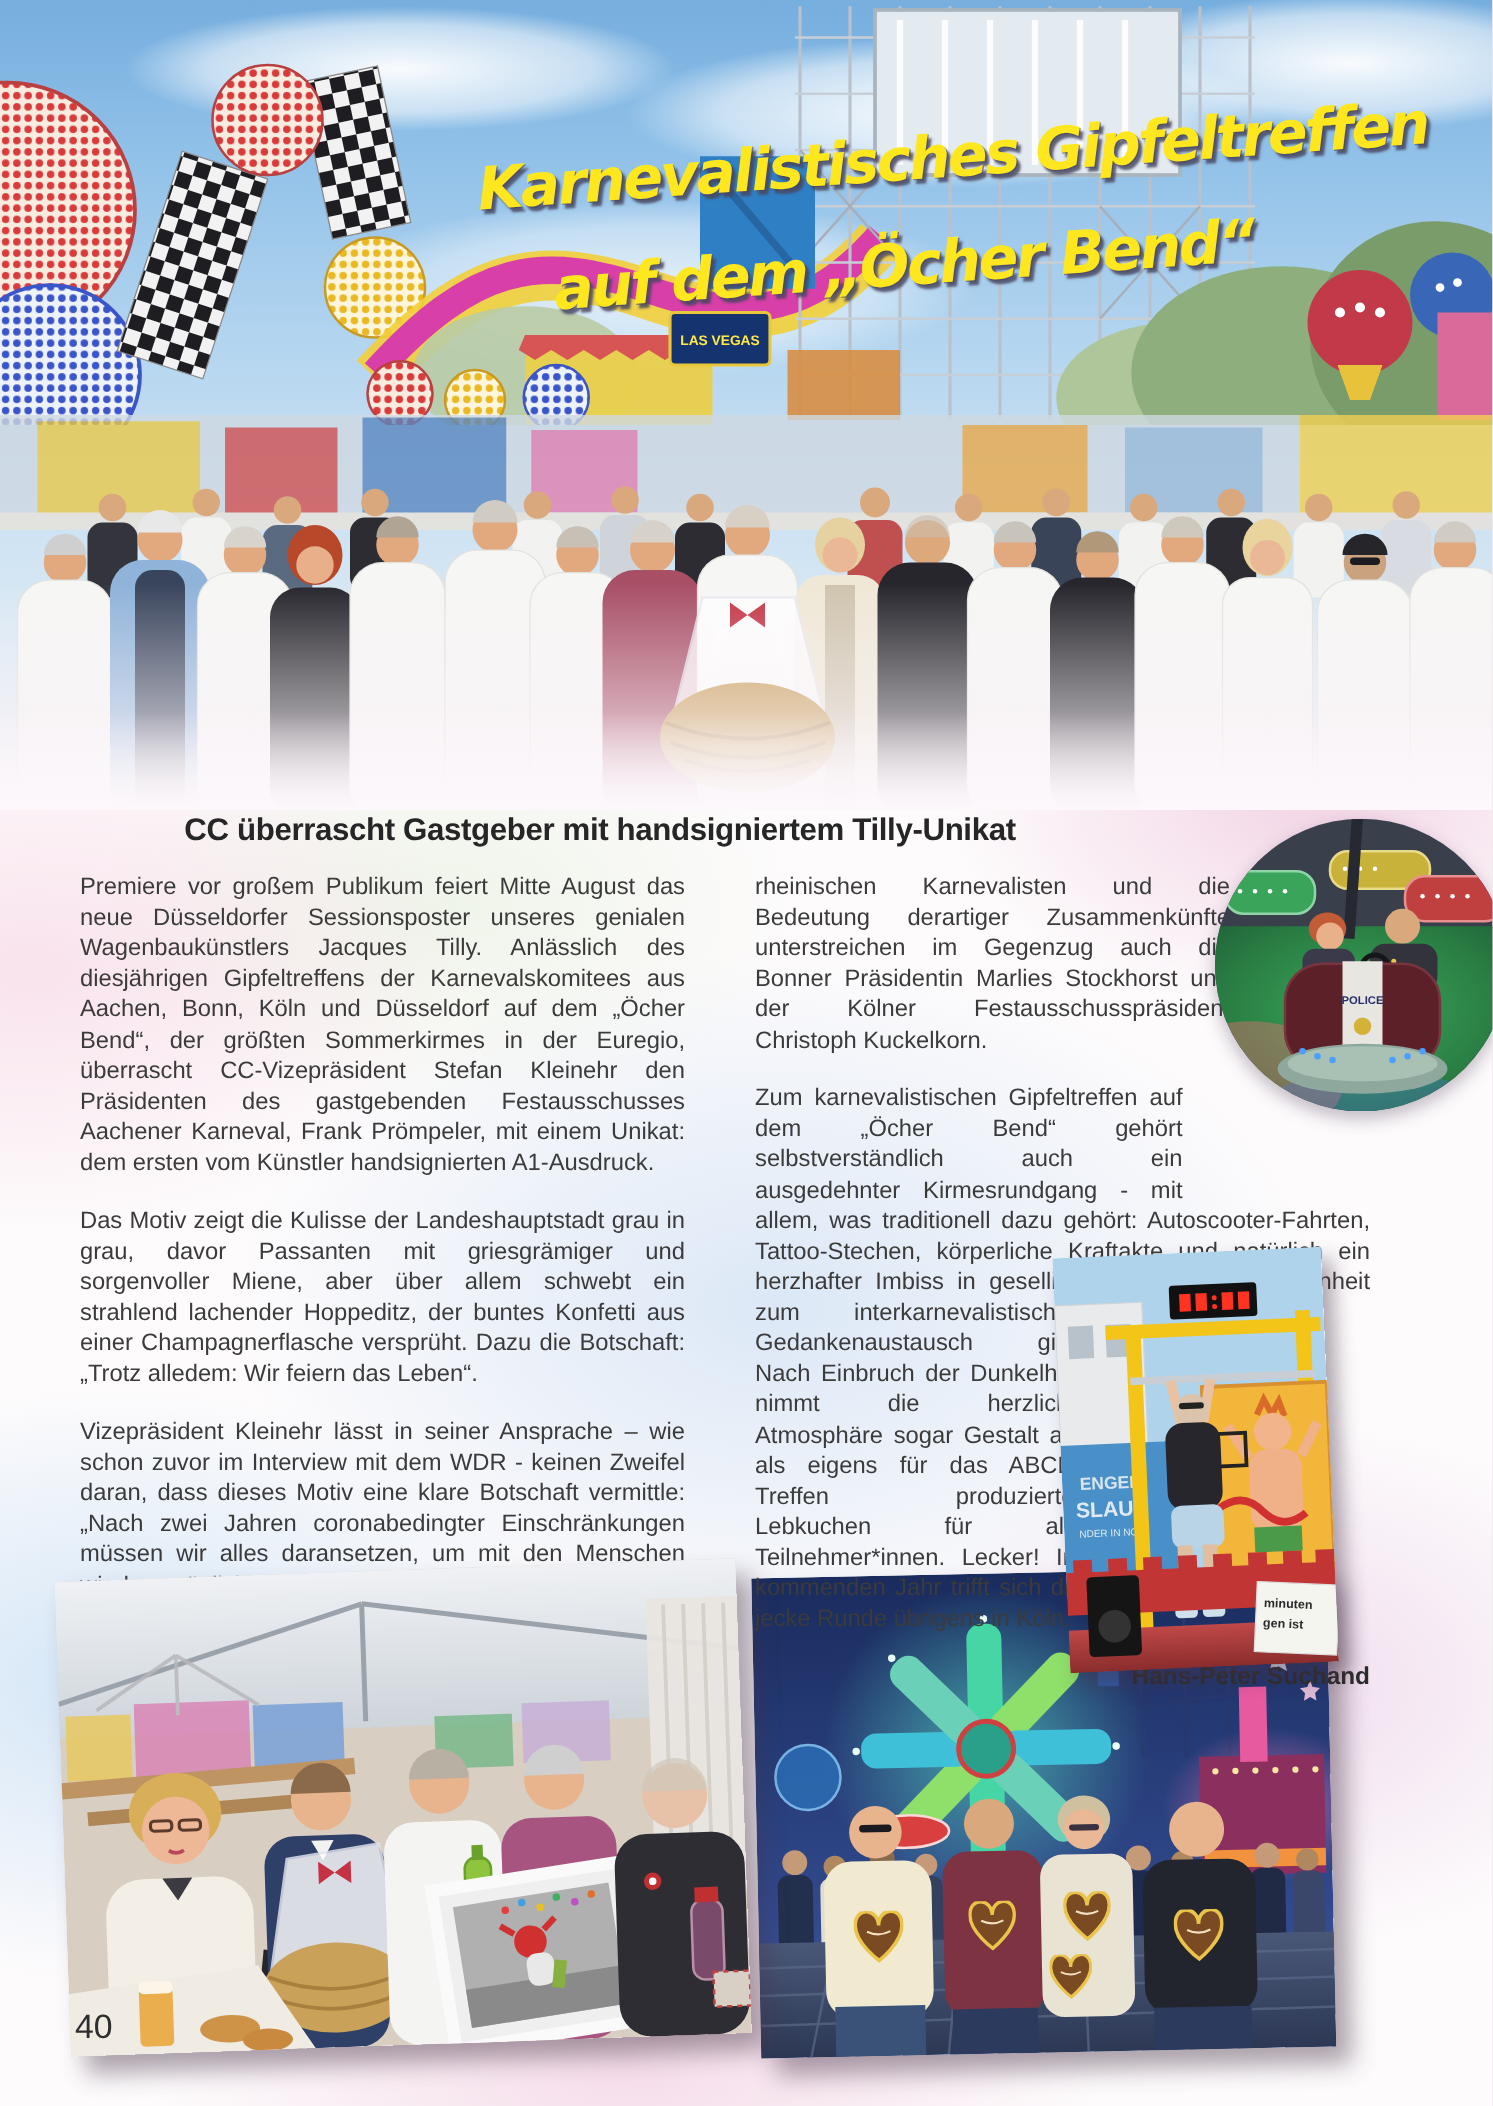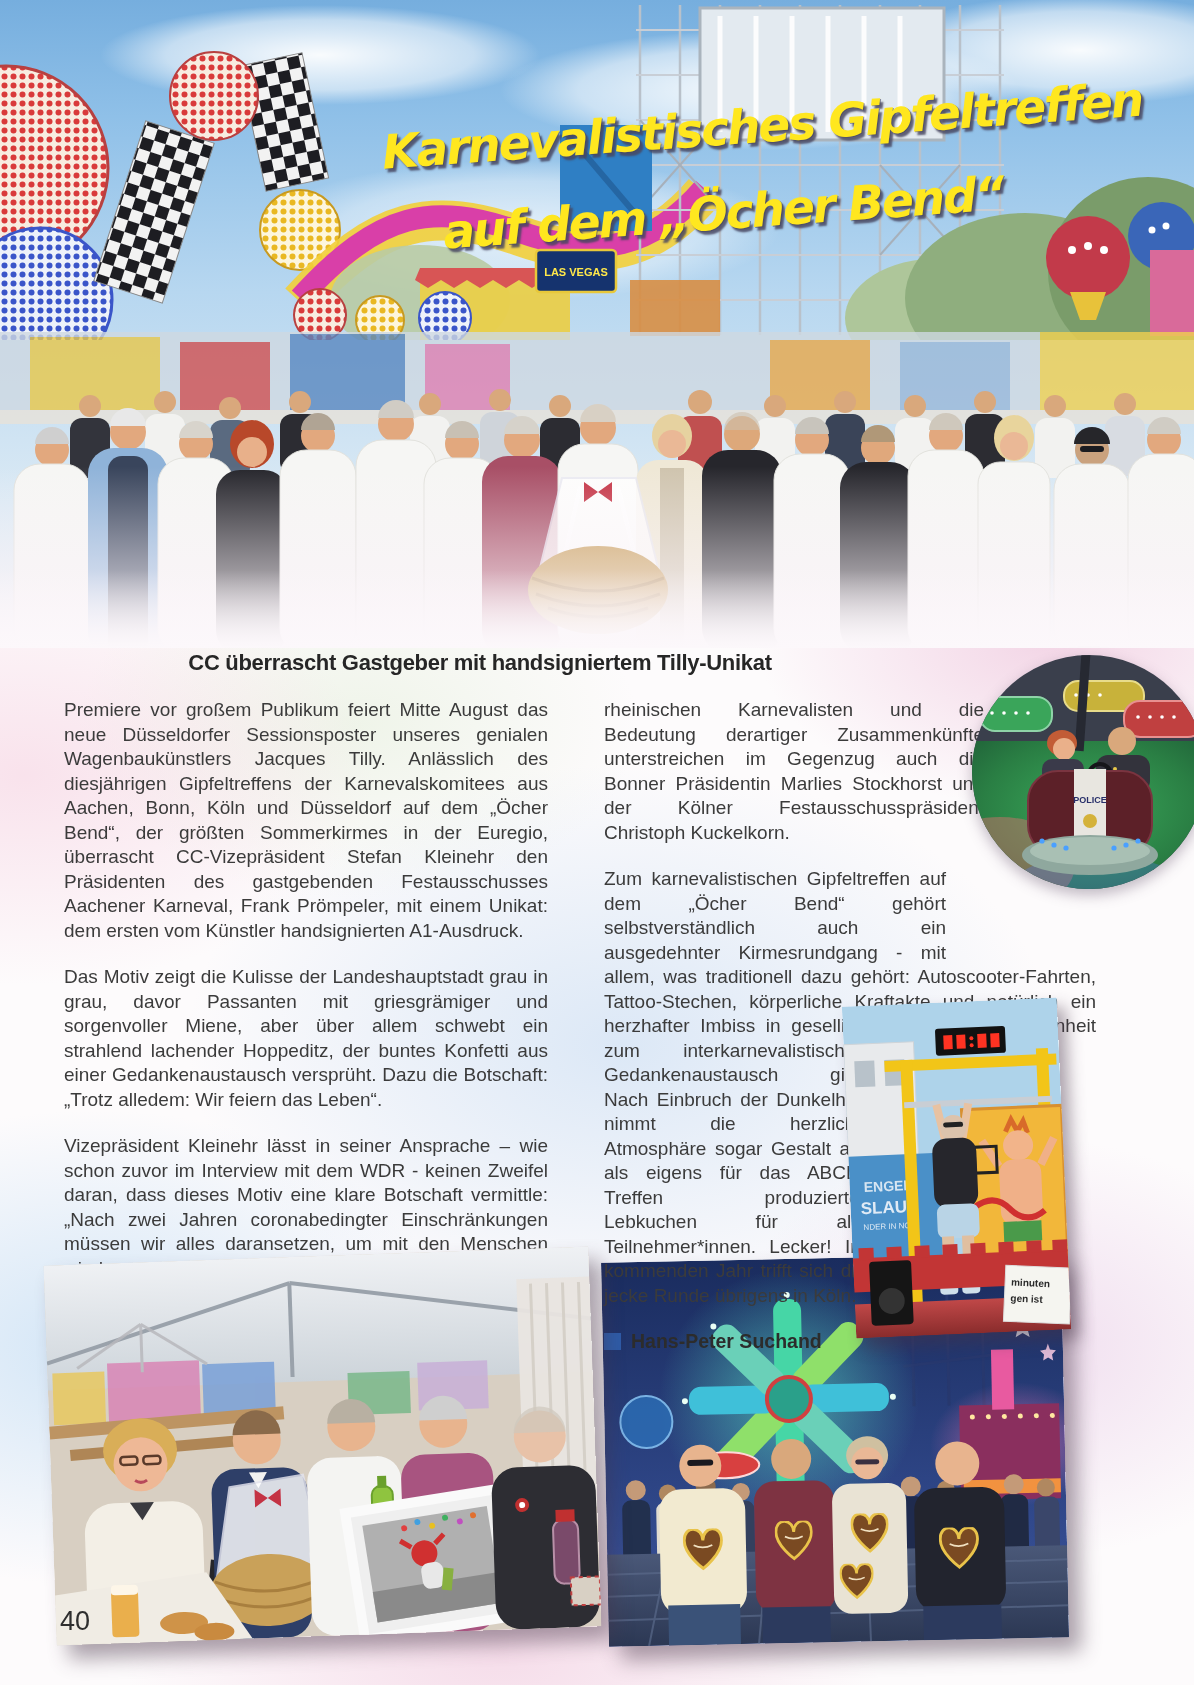--- a/index.html
+++ b/index.html
@@ -27,29 +27,29 @@
   .hero-title{
     position:absolute; top:84px; right:14px; width:830px; text-align:center; z-index:5;
     transform:rotate(-4deg);
     font-family:"DejaVu Sans","Liberation Sans",sans-serif; font-style:italic; font-weight:bold;
     font-size:47px; letter-spacing:-2px; line-height:84px; color:#ffe71f;
     text-shadow:3px 4px 2px rgba(72,70,96,.85), 1px 1px 0 rgba(72,70,96,.6);
   }
   .hero-title .line2{display:block;margin-right:90px;}
   
   .headline{position:absolute;top:650px;left:40px;width:880px;text-align:center;z-index:4;
-    font-size:22px;font-weight:bold;color:#262626;letter-spacing:-.3px;}
+    font-size:25px;font-weight:bold;color:#262626;letter-spacing:-.3px;}
   .col{position:absolute;z-index:4;}
   .col-left{top:698px;left:64px;width:484px;}
   .col-right{top:698px;left:604px;width:492px;}
   .col p{margin:0 0 22px 0;text-align:justify;font-size:19px;line-height:24.5px;color:#3b3b3b;}
   .pr-circle{margin-right:112px !important;}
   .spacer-circle{float:right;width:142px;height:76px;margin-left:8px;}
   .spacer-photo{float:right;clear:right;width:218px;height:266px;margin-left:12px;margin-top:2px;}
-  .author{margin-top:4px;font-weight:bold;font-size:19.5px;color:#2c2c2c;}
+  .author{margin-top:4px;text-align:right;font-weight:bold;font-size:19.5px;color:#2c2c2c;}
   .author .sq{display:inline-block;width:17px;height:17px;background:#2e5ba6;margin-right:10px;vertical-align:-2px;}
   .page-num{position:absolute;left:36px;top:1606px;font-size:27px;color:#2e2e2e;z-index:8;margin-left:24px;}
   
   .photo{position:absolute;overflow:hidden;}
   .photo svg{display:block;}
   .photo-circle{left:972px;top:655px;width:234px;height:234px;border-radius:50%;z-index:5;
     box-shadow:0 6px 14px rgba(80,60,90,.35);}
   .photo-strength{left:849px;top:1002px;width:215px;height:332px;transform:rotate(-2.5deg);z-index:6;
     box-shadow:8px 10px 16px rgba(70,50,70,.45);}
   .photo-tent{left:50px;top:1256px;width:545px;height:380px;transform:rotate(-2deg);z-index:4;
@@ -322,21 +322,21 @@
     <div class="hero-title">
       <span class="line1">Karnevalistisches Gipfeltreffen</span>
       <span class="line2">auf dem „Öcher Bend“</span>
     </div>
   </div>
 
   <div class="headline">CC überrascht Gastgeber mit handsigniertem Tilly-Unikat</div>
 
   <div class="col col-left">
     <p>Premiere vor großem Publikum feiert Mitte August das neue Düsseldorfer Sessionsposter unseres genialen Wagenbaukünstlers Jacques Tilly. Anlässlich des diesjährigen Gipfeltreffens der Karnevalskomitees aus Aachen, Bonn, Köln und Düsseldorf auf dem „Öcher Bend“, der größten Sommerkirmes in der Euregio, überrascht CC-Vizepräsident Stefan Kleinehr den Präsidenten des gastgebenden Festausschusses Aachener Karneval, Frank Prömpeler, mit einem Unikat: dem ersten vom Künstler handsignierten A1-Ausdruck.</p>
-    <p>Das Motiv zeigt die Kulisse der Landeshauptstadt grau in grau, davor Passanten mit griesgrämiger und sorgenvoller Miene, aber über allem schwebt ein strahlend lachender Hoppeditz, der buntes Konfetti aus einer Gedankenaustausch versprüht. Dazu die Botschaft: „Trotz alledem: Wir feiern das Leben“.</p>
+    <p>Das Motiv zeigt die Kulisse der Landeshauptstadt grau in grau, davor Passanten mit griesgrämiger und sorgenvoller Miene, aber über allem schwebt ein strahlend lachender Hoppeditz, der buntes Konfetti aus einer Champagnerflasche versprüht. Dazu die Botschaft: „Trotz alledem: Wir feiern das Leben“.</p>
     <p>Vizepräsident Kleinehr lässt in seiner Ansprache – wie schon zuvor im Interview mit dem WDR - keinen Zweifel daran, dass dieses Motiv eine klare Botschaft vermittle: „Nach zwei Jahren coronabedingter Einschränkungen müssen wir alles daransetzen, um mit den Menschen wieder möglichst normal Karneval zu feiern.“ Dieses gemeinsame Ziel, die enge Verbundenheit der</p>
   </div>
 
   <div class="col col-right">
     <p class="pr-circle">rheinischen Karnevalisten und die Bedeutung derartiger Zusammenkünfte unterstreichen im Gegenzug auch die Bonner Präsidentin Marlies Stockhorst und der Kölner Festausschusspräsident Christoph Kuckelkorn.</p>
     <p><span class="spacer-circle"></span><span>Zum karnevalistischen Gipfeltreffen auf dem „Öcher Bend“ gehört selbstverständlich auch ein ausgedehnter Kirmesrundgang - mit allem, was traditionell dazu gehört: Autoscooter-Fahrten, Tattoo-Stechen, körperliche Kraftakte und natürlich ein herzhafter Imbiss in geselliger Runde, der Gelegenheit zum interkarnevalistischen </span><span class="spacer-photo"></span><span>Gedankenaustausch gibt. Nach Einbruch der Dunkelheit nimmt die herzliche Atmosphäre sogar Gestalt an: als eigens für das ABCD-Treffen produzierter Lebkuchen für alle Teilnehmer*innen. Lecker! Im kommenden Jahr trifft sich die jecke Runde übrigens in Köln.</span></p>
     <div class="author">
       <span class="sq"></span><span>Hans-Peter Suchand</span>
     </div>
   </div>

